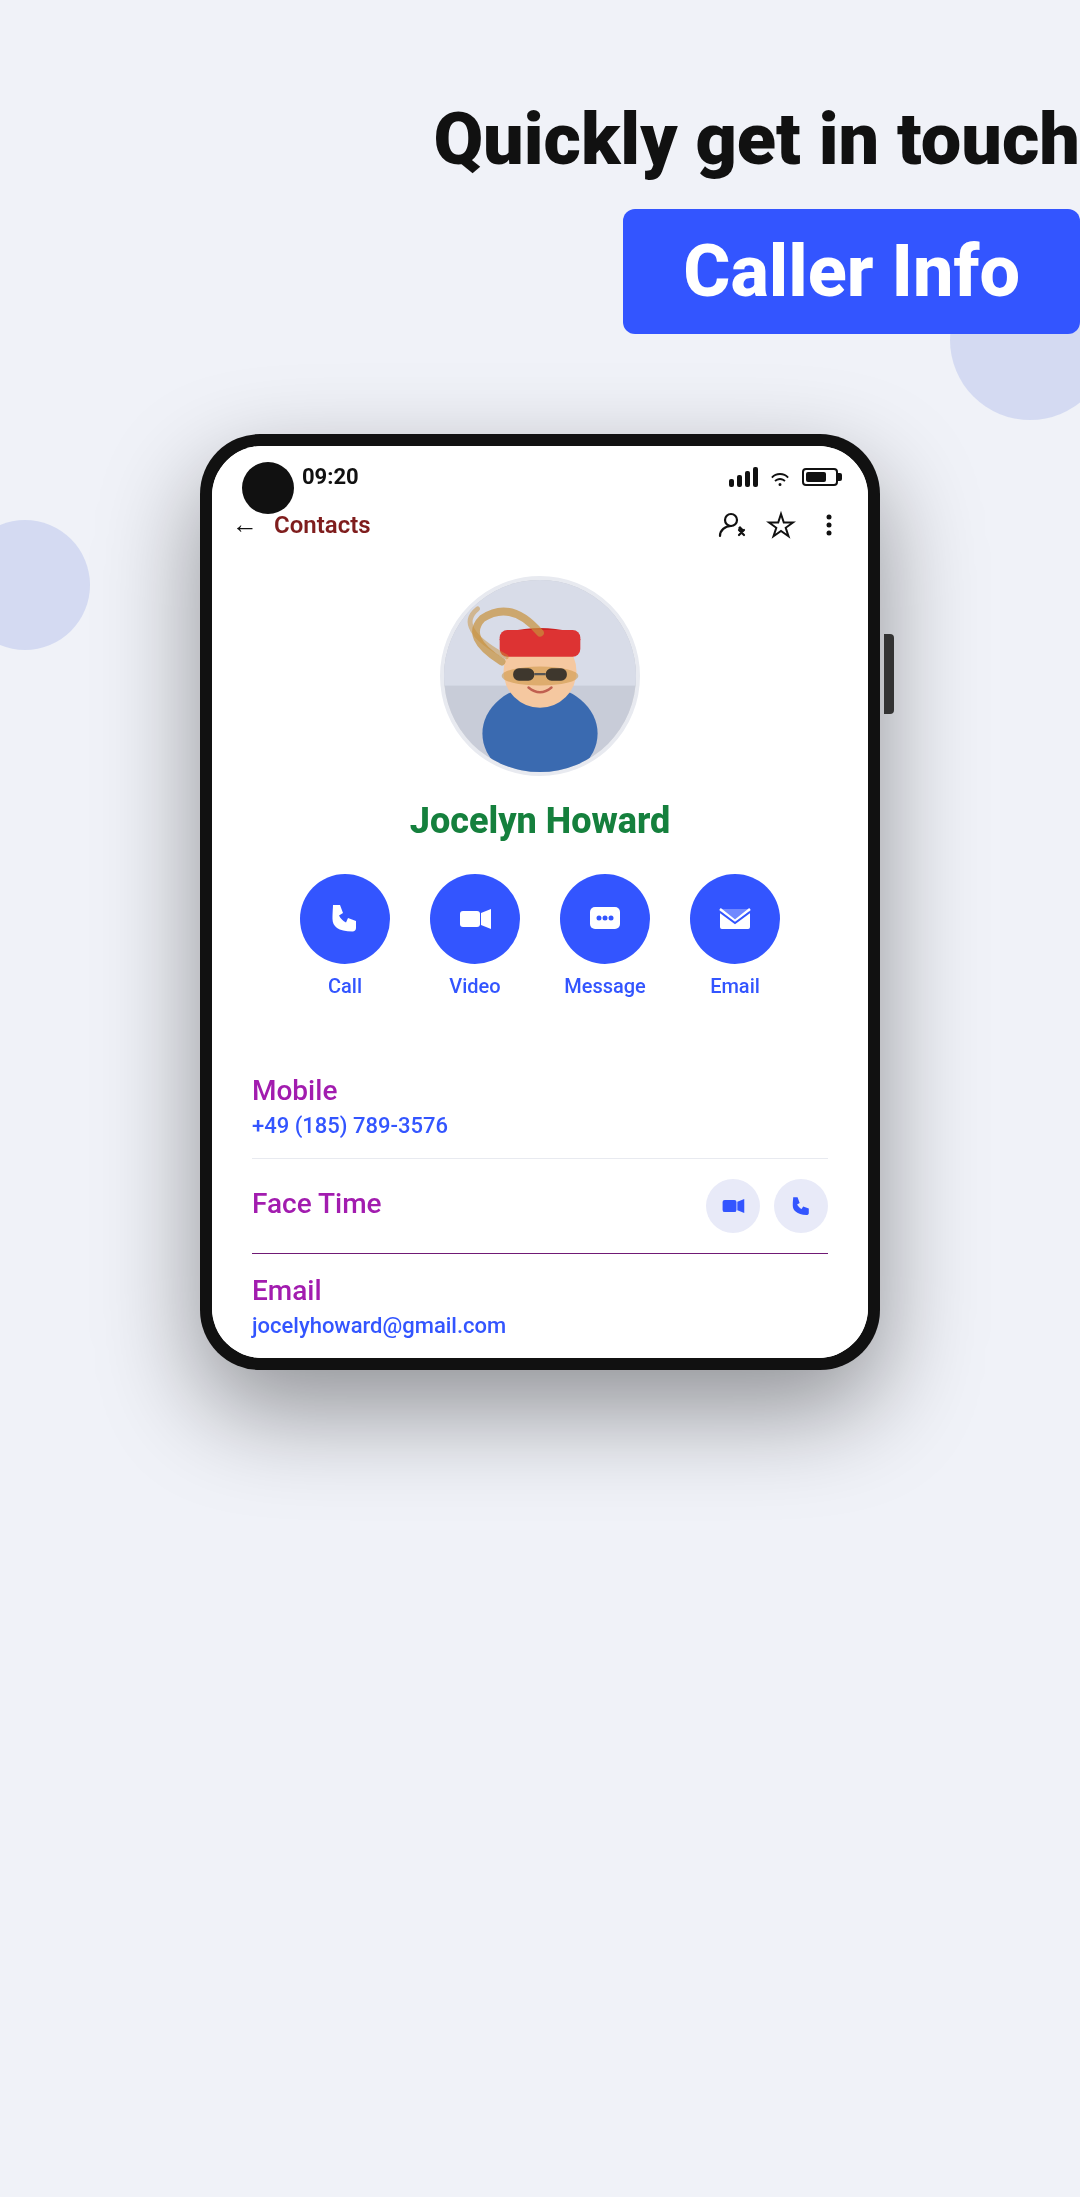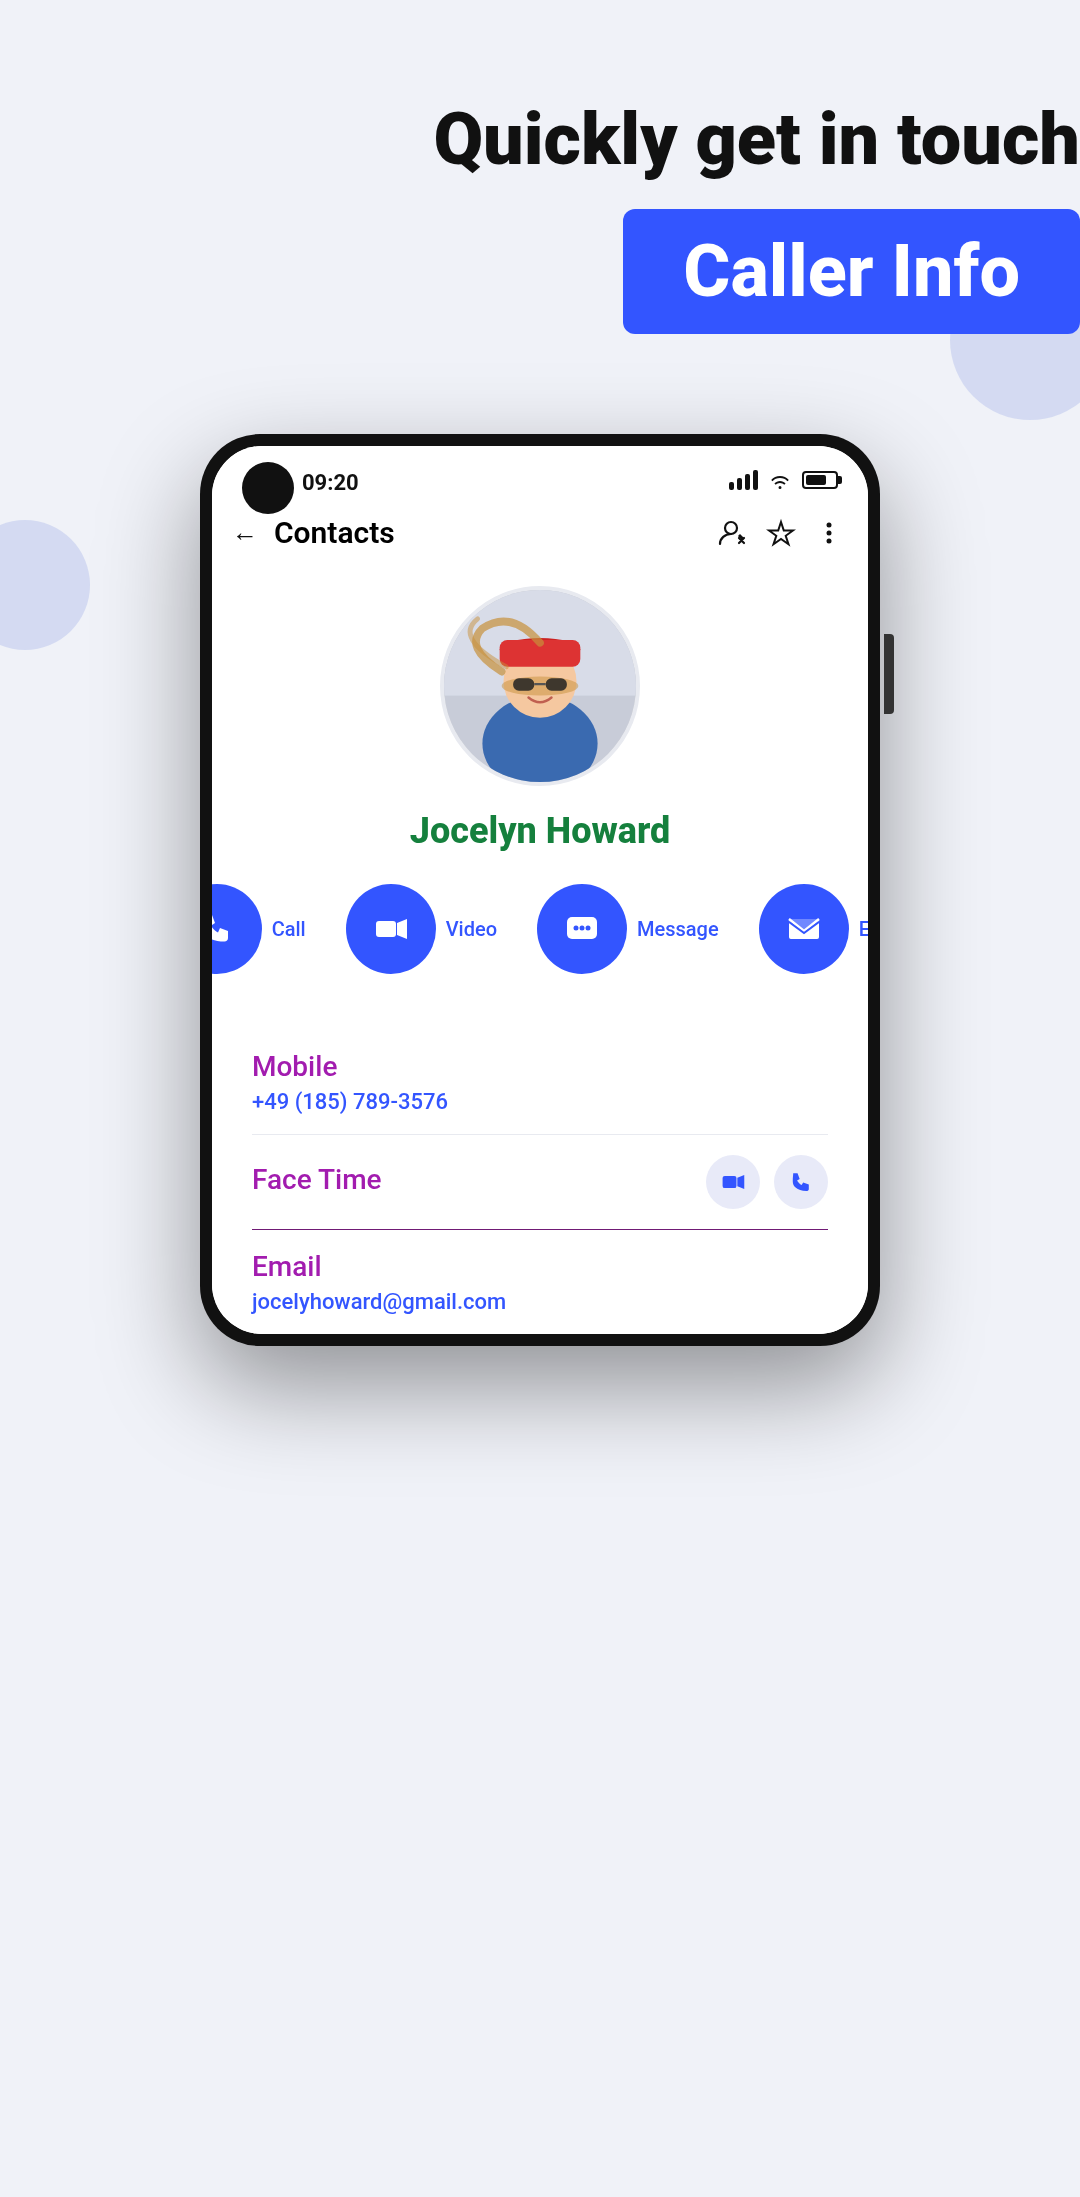--- a/index.html
+++ b/index.html
@@ -102,21 +102,20 @@
       align-items: center;
       padding: 18px 30px 10px 30px;
       background: #fff;
     }
 
     .status-time {
       font-size: 22px;
       font-weight: 700;
       color: #111;
       margin-left: 60px;
-      margin-top: 6px;
     }
 
     .camera-notch {
       position: absolute;
       top: 16px;
       left: 30px;
       width: 52px;
       height: 52px;
       background: #111;
       border-radius: 50%;
@@ -180,23 +179,23 @@
     }
 
     .back-btn {
       font-size: 26px;
       color: #111;
       cursor: pointer;
       margin-right: 16px;
     }
 
     .contacts-title {
-      font-size: 30px;
+      font-size: 24px;
       font-weight: 600;
-      color: #000000;
+      color: #7f1d1d;
       flex: 1;
     }
 
     .app-bar-icons {
       display: flex;
       gap: 18px;
     }
 
     
     .contact-detail {
@@ -234,21 +233,21 @@
     
     .action-buttons {
       display: flex;
       justify-content: center;
       gap: 40px;
       margin-bottom: 36px;
     }
 
     .action-btn-wrap {
       display: flex;
-      flex-direction: row;
+      flex-direction: column;
       align-items: center;
       gap: 10px;
     }
 
     .action-btn {
       width: 90px;
       height: 90px;
       background: #3355ff;
       border-radius: 50%;
       display: flex;

